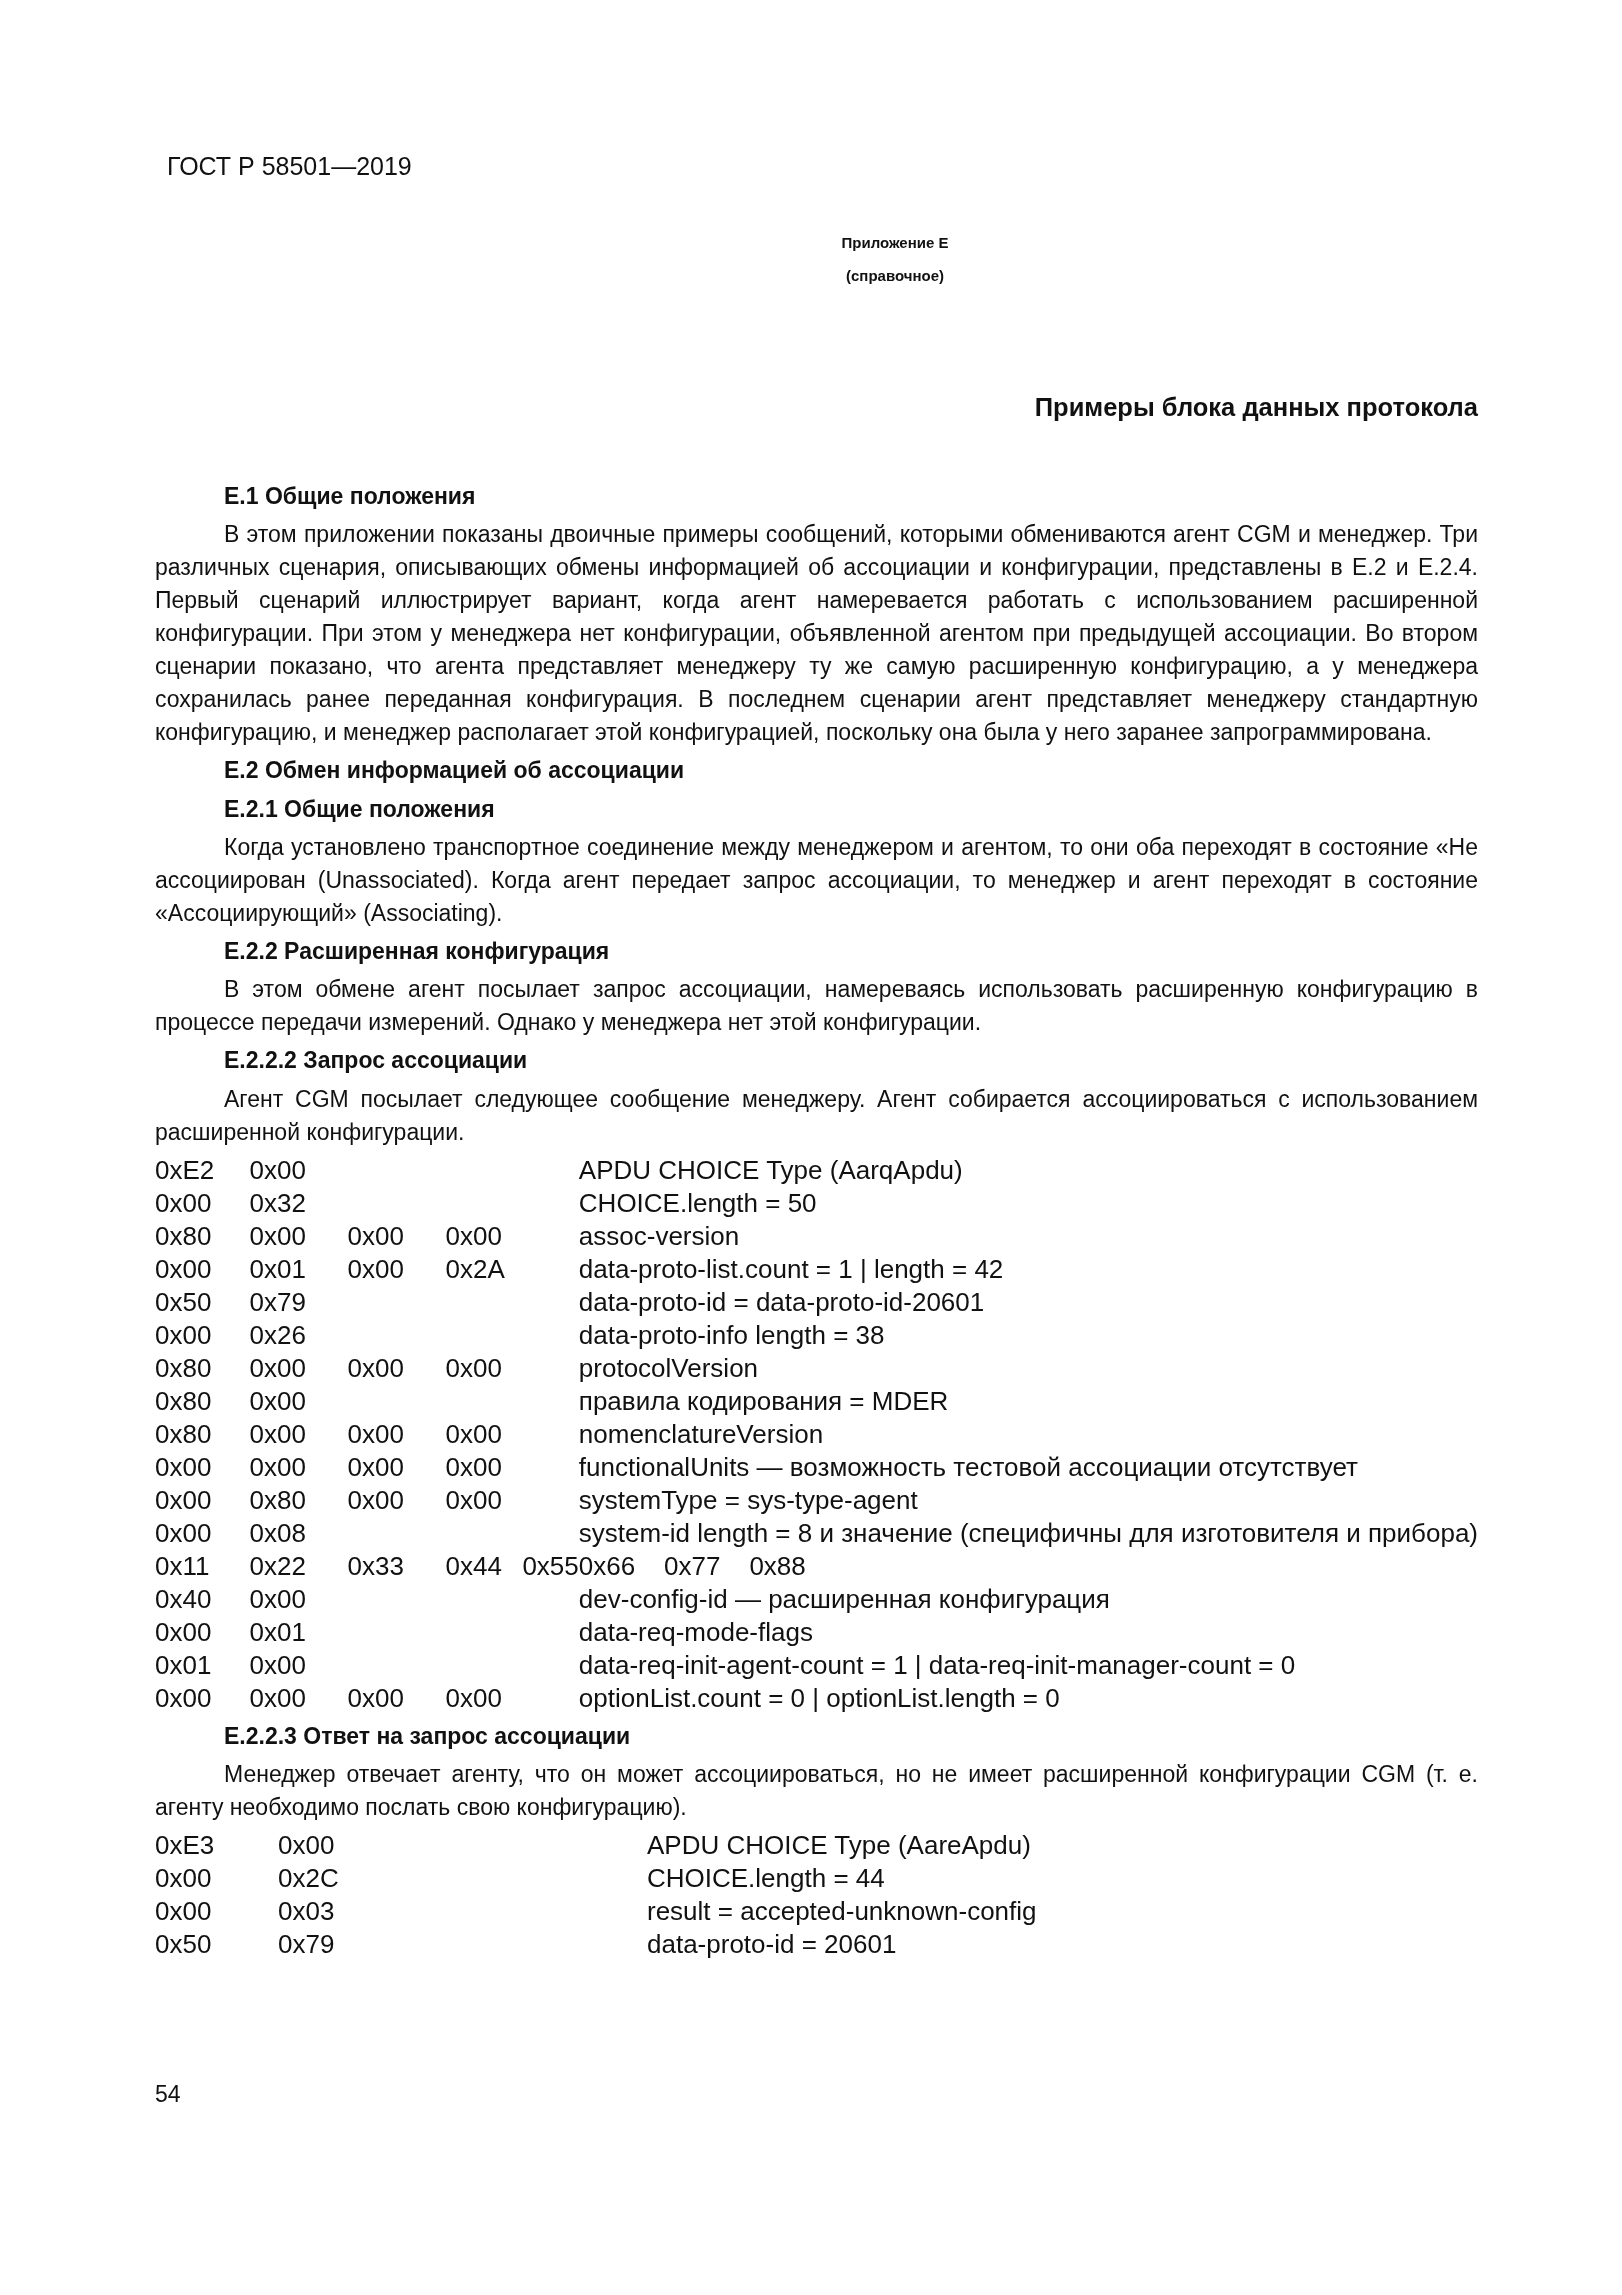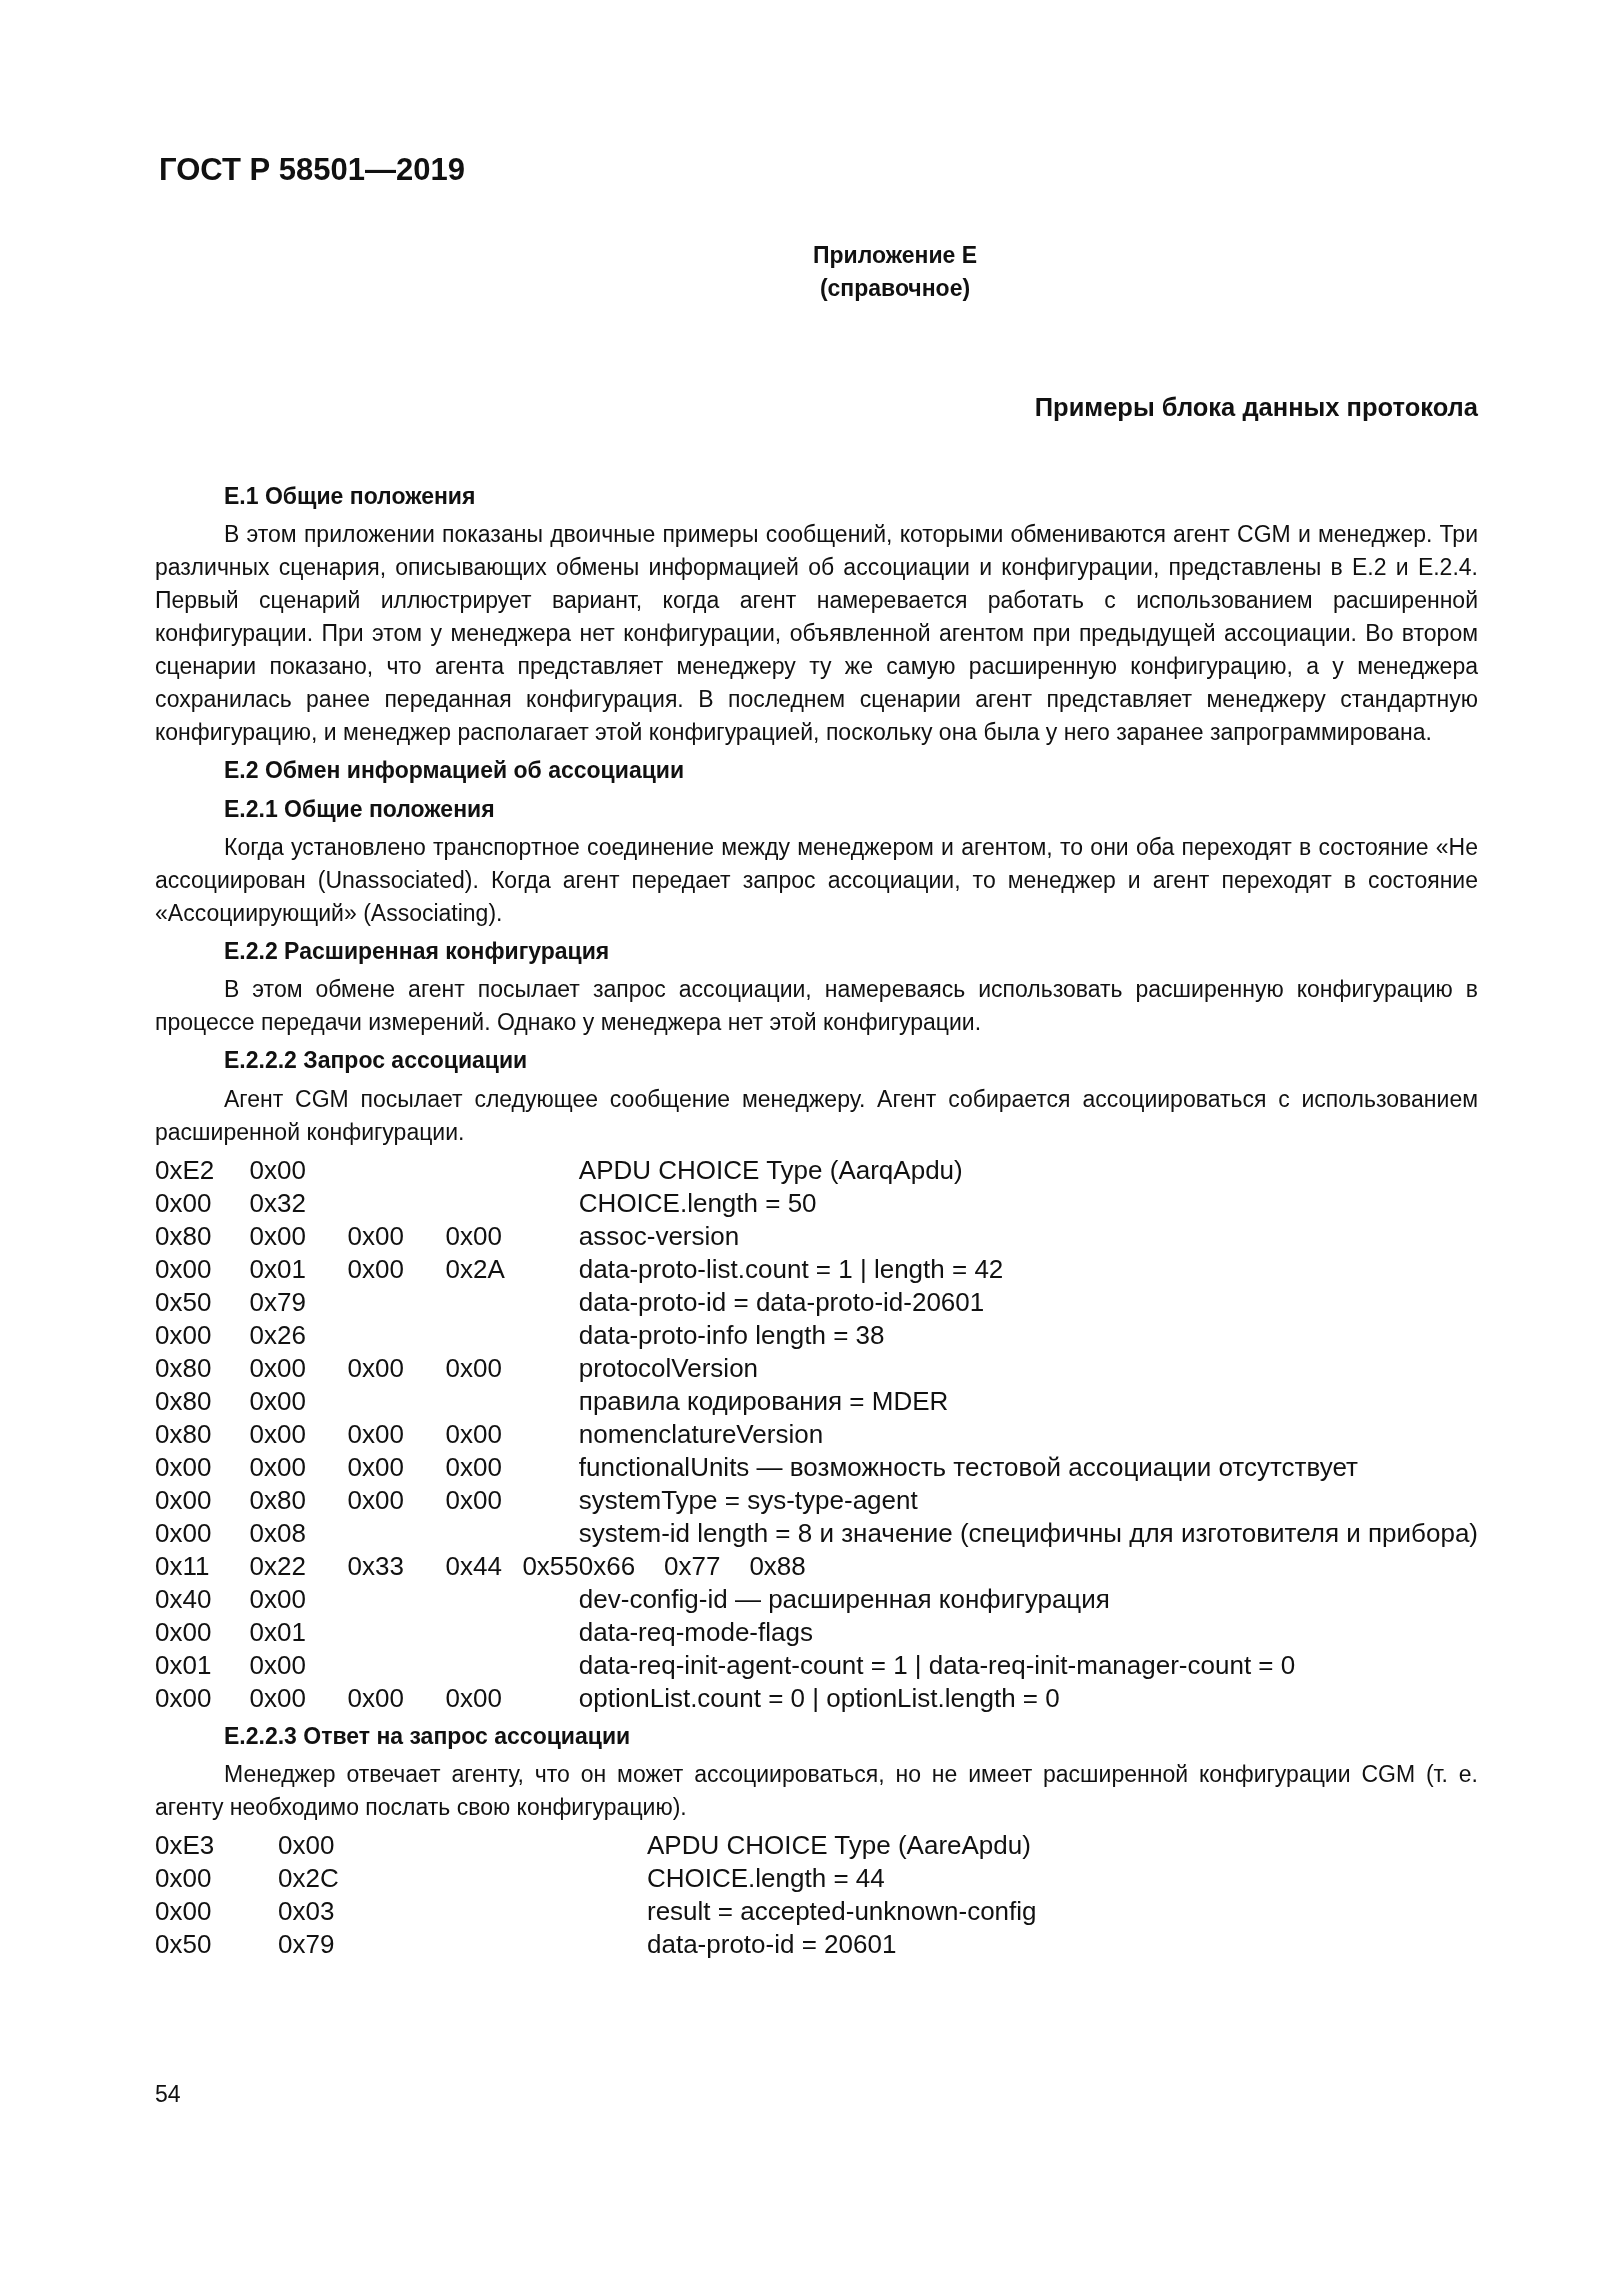--- a/index.html
+++ b/index.html
@@ -1,20 +1,20 @@
 <!DOCTYPE html>
 <html style="font-size:10.5px"><head>
 <meta charset="utf-8">
 <style>
   html, body { margin: 0; padding: 0; background: #ffffff; }
   body { width: 1623px; height: 2295px; position: relative; overflow: hidden;
          font-family: "Liberation Sans", sans-serif; color: #111; }
   .page { position: absolute; left: 155px; top: 0; width: 1323px; }
-  .gost { position: absolute; top: 152px; left: 4px; font-weight: bold; font-size: 31px; }
-  .appendix { position: absolute; top: 239px; left: 0; width: 1323px; text-align: center; padding-left: 157px; box-sizing: border-box; font-weight: bold; font-size: 23px; line-height: 33px; }
+  .gost { position: absolute; top: 152px; left: 12px; font-weight: normal; font-size: 25px; }
+  .appendix { position: absolute; top: 226px; left: 0; width: 1323px; text-align: center; padding-left: 157px; box-sizing: border-box; font-weight: bold; font-size: 15px; line-height: 33px; }
   .title { position: absolute; top: 393px; left: 0; width: 1323px; text-align: right; padding-left: 157px; box-sizing: border-box; font-weight: bold; font-size: 25.5px; }
   .flow { position: absolute; top: 480px; left: 0; width: 1323px; font-size: 23px; line-height: 33px; }
   .h { font-weight: bold; padding-left: 69px; margin: 0 0 5.2px 0; }
   .p { text-indent: 69px; text-align: justify; margin: 0 0 5.2px 0; }
   table.hex { border-collapse: collapse; font-size: 26px; margin: 0 0 5.2px 0; }
   table.hex td { padding: 0; height: 33px; vertical-align: top; white-space: nowrap; }
   .c1 { width: 103px; } .c2 { width: 108px; } .c3 { width: 108px; } .c4 { width: 81px; } .c5 { width: 13px; }
   table.hex2 td.b1 { width: 123px; } table.hex2 td.b2 { width: 369px; }
   .pagenum { position: absolute; top: 2081px; left: 0; font-size: 23px; }
 </style>

